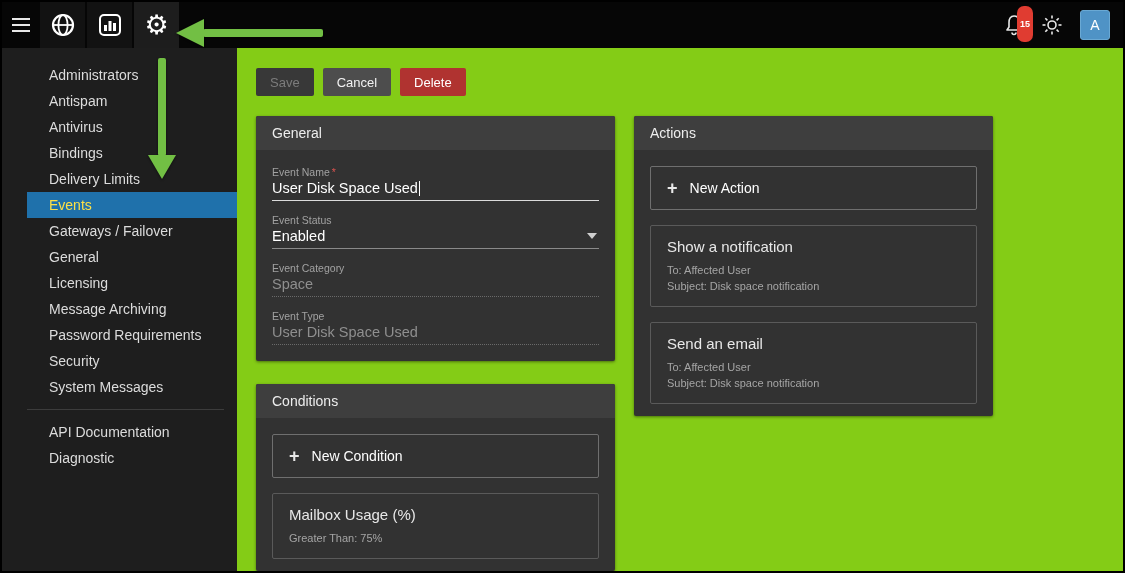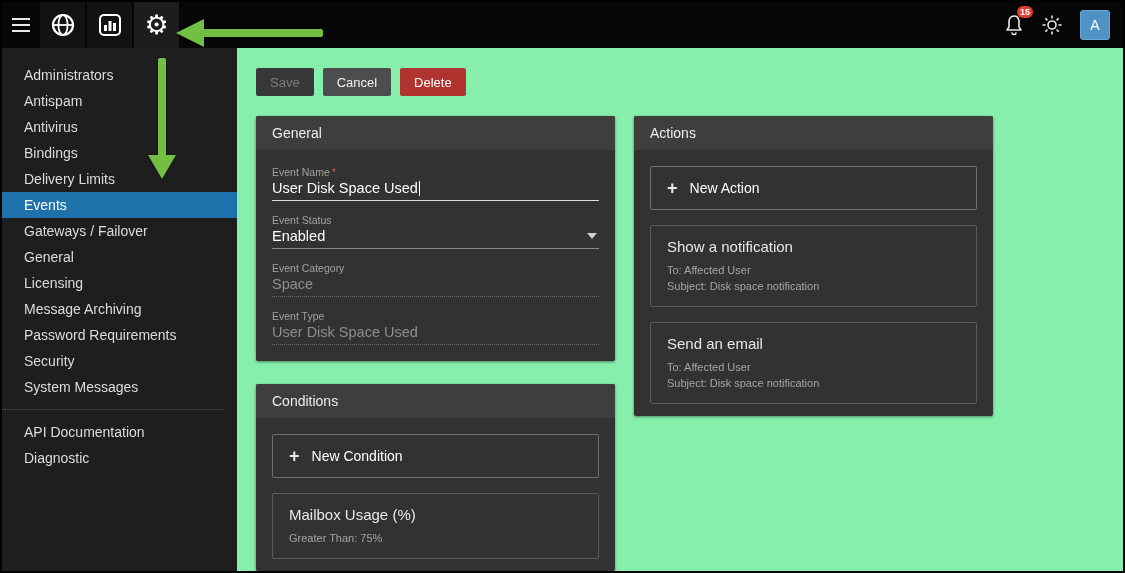--- a/index.html
+++ b/index.html
@@ -14,37 +14,37 @@
                align-items: center; gap: 4px; cursor: pointer; }
   .hamburger span { display: block; width: 18px; height: 2px; background: #e8e8e8; }
   .icon-tile { width: 45px; margin-right: 2px; background: #121212; display: flex;
                align-items: center; justify-content: center; cursor: pointer; }
   .icon-tile.active { background: #1d1d1d; }
   .gear-glyph { color: #fff; font-size: 27px; line-height: 1; }
   .topbar-right { margin-left: auto; display: flex; align-items: center; gap: 17px;
                   padding-right: 13px; }
   .bell-wrap { position: relative; cursor: pointer; }
   .badge { position: absolute; top: -8px; right: -9px; background: #e03c31; color: #fff;
-           font-size: 9px; line-height: 12px; padding: 0 3px; border-radius: 7px; min-width: 14px;
+           font-size: 9px; line-height: 12px; padding: 12px 3px; border-radius: 7px; min-width: 14px;
            text-align: center; font-weight: bold; }
   .avatar { width: 30px; height: 30px; background: #4f93c6; border-radius: 3px; color: #fff;
             display: flex; align-items: center; justify-content: center; font-size: 14px;
             cursor: pointer; border: 1px solid #6aa9d4; }
 
   
   .sidebar { position: absolute; top: 46px; left: 0; width: 235px; bottom: 0;
-             background: #1e1e1e; padding-top: 14px; }
+             background: #1e1e1e; padding-top: 14px; padding-left: 25px; }
   .side-item { height: 26px; display: flex; align-items: center; padding-left: 22px;
                color: #dcdcdc; font-size: 14px; cursor: pointer; white-space: nowrap; }
-  .side-item.selected { background: #1f71ab; color: #ffffff; }
+  .side-item.selected { background: #1f71ab; color: #fde047; }
   .side-divider { border: 0; border-top: 1px solid #3c3c3c; margin: 9px 13px 9px 0; }
 
   
   .main { position: absolute; top: 46px; left: 235px; right: 0; bottom: 0;
-          background: #86efac; padding: 20px 0 0 19px; overflow: hidden; }
+          background: #84cc16; padding: 20px 0 0 19px; overflow: hidden; }
   .toolbar { display: flex; gap: 9px; margin-bottom: 20px; }
   .btn { border: 0; border-radius: 2px; font-size: 13px; padding: 6px 14px; height: 28px;
          font-family: "Liberation Sans", sans-serif; cursor: pointer; }
   .btn-save { background: #383838; color: #7c7c7c; }
   .btn-cancel { background: #4d4d4d; color: #f2f2f2; }
   .btn-delete { background: #b03330; color: #fff; }
 
   .cols { display: flex; gap: 19px; align-items: flex-start; }
   .card { width: 359px; background: #323232; border-radius: 2px;
           box-shadow: 0 1px 3px rgba(0,0,0,.45); }

